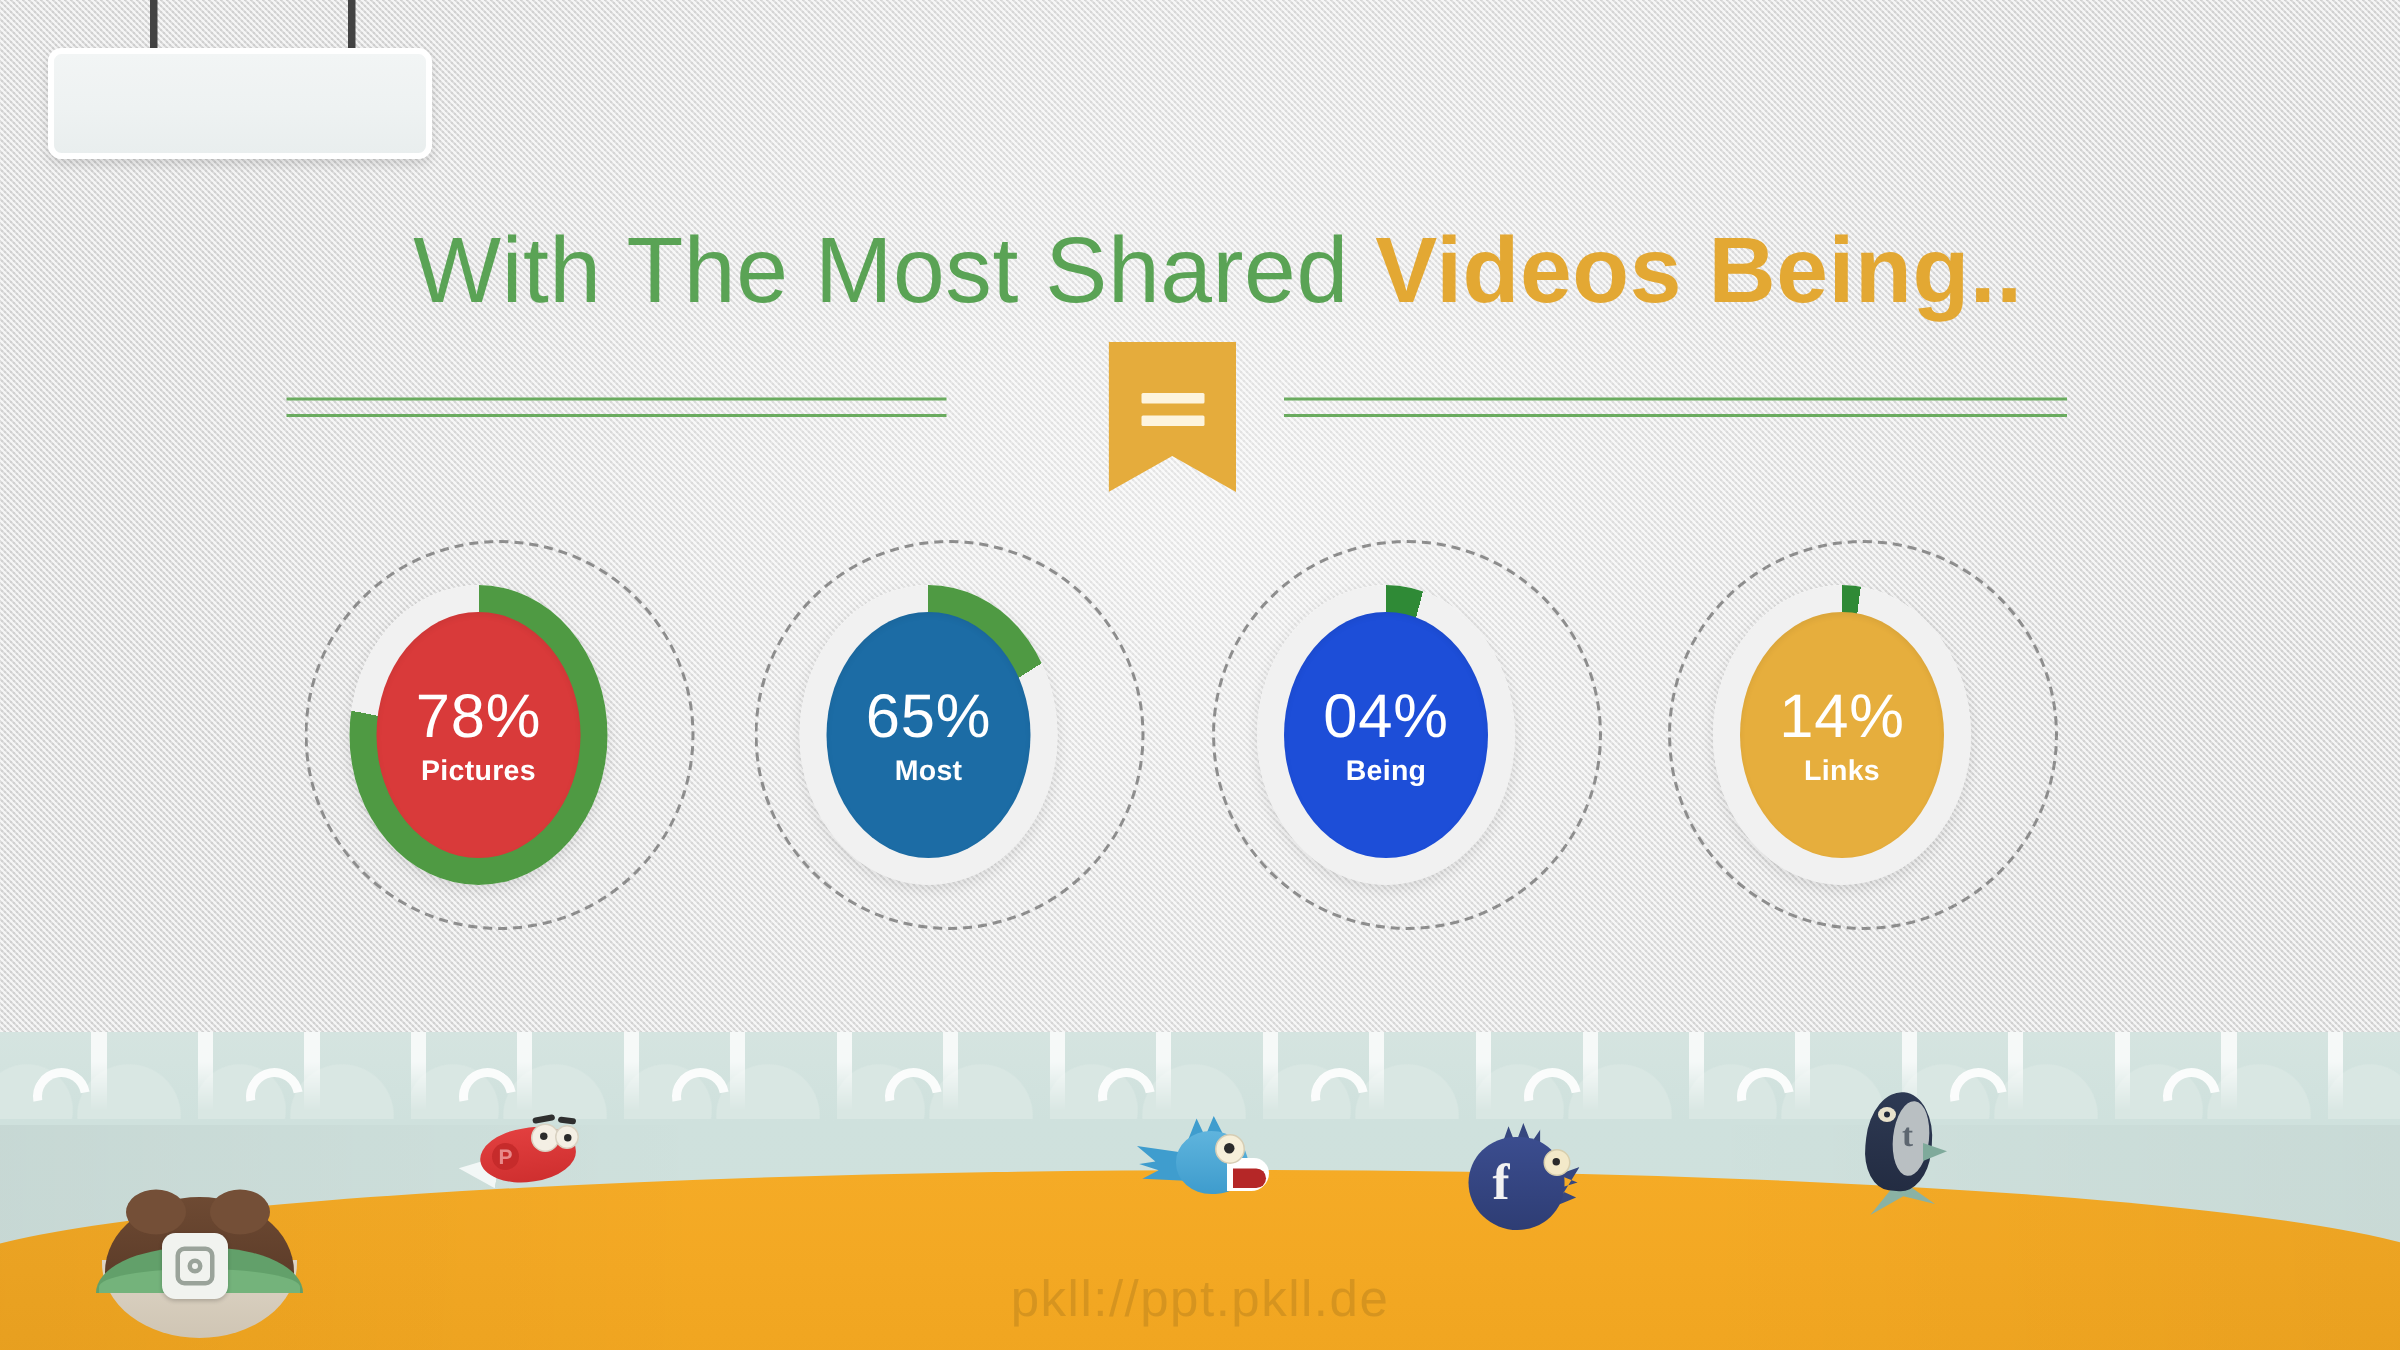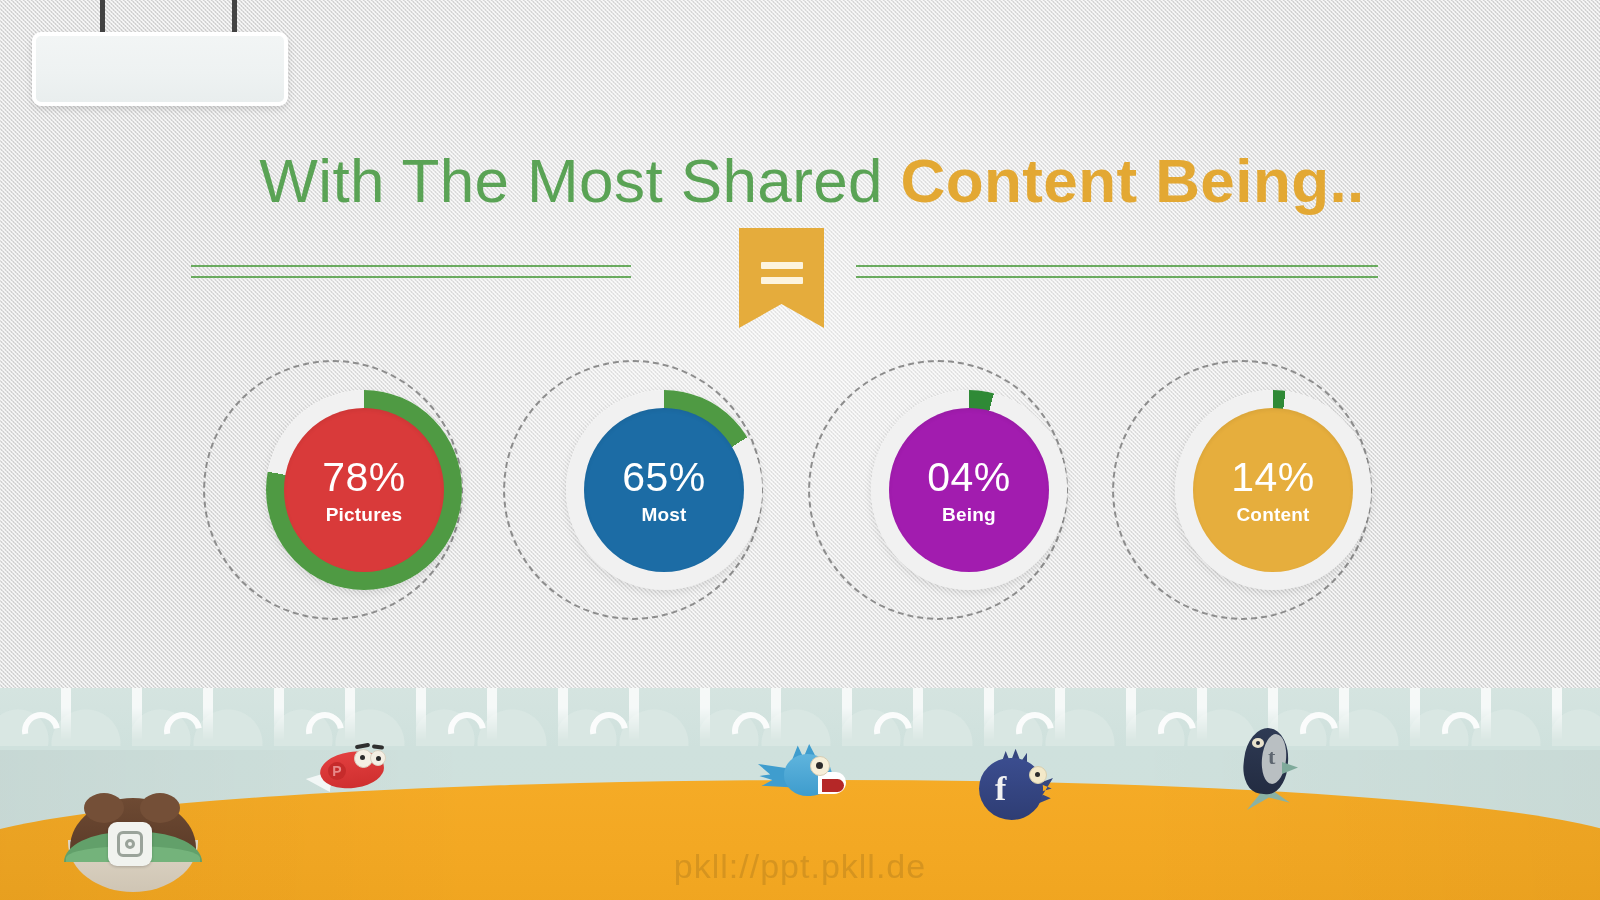--- a/index.html
+++ b/index.html
@@ -68,23 +68,22 @@
   .donut.d2{left:808px;top:0;}
   .donut.d3{left:1112px;top:0;}
 
   .dash-ring{
     position:absolute;left:0;top:0;width:260px;height:260px;
     border-radius:50%;
     border:2px dashed #8d8d8d;
     box-sizing:border-box;
   }
   .arc-ring{
-    position:absolute;left:30px;top:30px;width:196px;height:200px;border-radius:50%;
+    position:absolute;left:30px;top:30px;width:172px;height:200px;border-radius:50%;
     box-shadow:0 3px 9px rgba(0,0,0,.10);
-    margin-left:33px;
   }
   .arc-base{
     position:absolute;inset:0;border-radius:50%;
     background:linear-gradient(180deg,#fbfbfb 0%,#f0f0f0 60%,#e7e7e7 100%);
   }
   .arc-fill{position:absolute;inset:0;border-radius:50%;}
   .inner-disc{
     position:absolute;left:18px;top:18px;right:18px;bottom:18px;border-radius:50%;
     display:flex;flex-direction:column;align-items:center;justify-content:center;
     box-shadow:inset 0 2px 4px rgba(0,0,0,.06);
@@ -331,21 +330,21 @@
   <div class="bg-vignette"></div>
 
   <div class="sign-wrap">
     <div class="cord l"></div>
     <div class="cord r"></div>
     <div class="sign-plate"></div>
   </div>
 
   <div class="headline">
     <span class="h-green">With The Most Shared</span>
-    <span class="h-orange">Content Being..</span>
+    <span class="h-orange">Videos Being..</span>
   </div>
 
   <div class="divider">
     <div class="rule left"></div>
     <div class="rule right"></div>
   </div>
   <div class="ribbon">
     <div class="bar b1"></div>
     <div class="bar b2"></div>
   </div>
@@ -374,35 +373,35 @@
           <div class="lbl">Most</div>
         </div>
       </div>
     </div>
 
     <div class="donut d2">
       <div class="dash-ring"></div>
       <div class="arc-ring">
         <div class="arc-base"></div>
         <div class="arc-fill" style="background: conic-gradient(rgb(47, 138, 54) 0deg, rgb(47, 138, 54) 14.4deg, rgb(241, 241, 241) 14.4deg, rgb(241, 241, 241) 360deg);"></div>
-        <div class="inner-disc" style="background: #a21caf;">
+        <div class="inner-disc" style="background: #1d4ed8;">
           <div class="pct">04%</div>
           <div class="lbl">Being</div>
         </div>
       </div>
     </div>
 
     <div class="donut d3">
       <div class="dash-ring"></div>
       <div class="arc-ring">
         <div class="arc-base"></div>
         <div class="arc-fill" style="background: conic-gradient(rgb(47, 138, 54) 0deg, rgb(47, 138, 54) 7.2deg, rgb(241, 241, 241) 7.2deg, rgb(241, 241, 241) 360deg);"></div>
         <div class="inner-disc" style="background: rgb(230, 174, 61);">
           <div class="pct">14%</div>
-          <div class="lbl">Content</div>
+          <div class="lbl">Links</div>
         </div>
       </div>
     </div>
 
   </div>
 
   <div class="ocean">
     <div class="water"></div>
     <div class="wave-crests"></div>
     <div class="wave-foam"></div>

